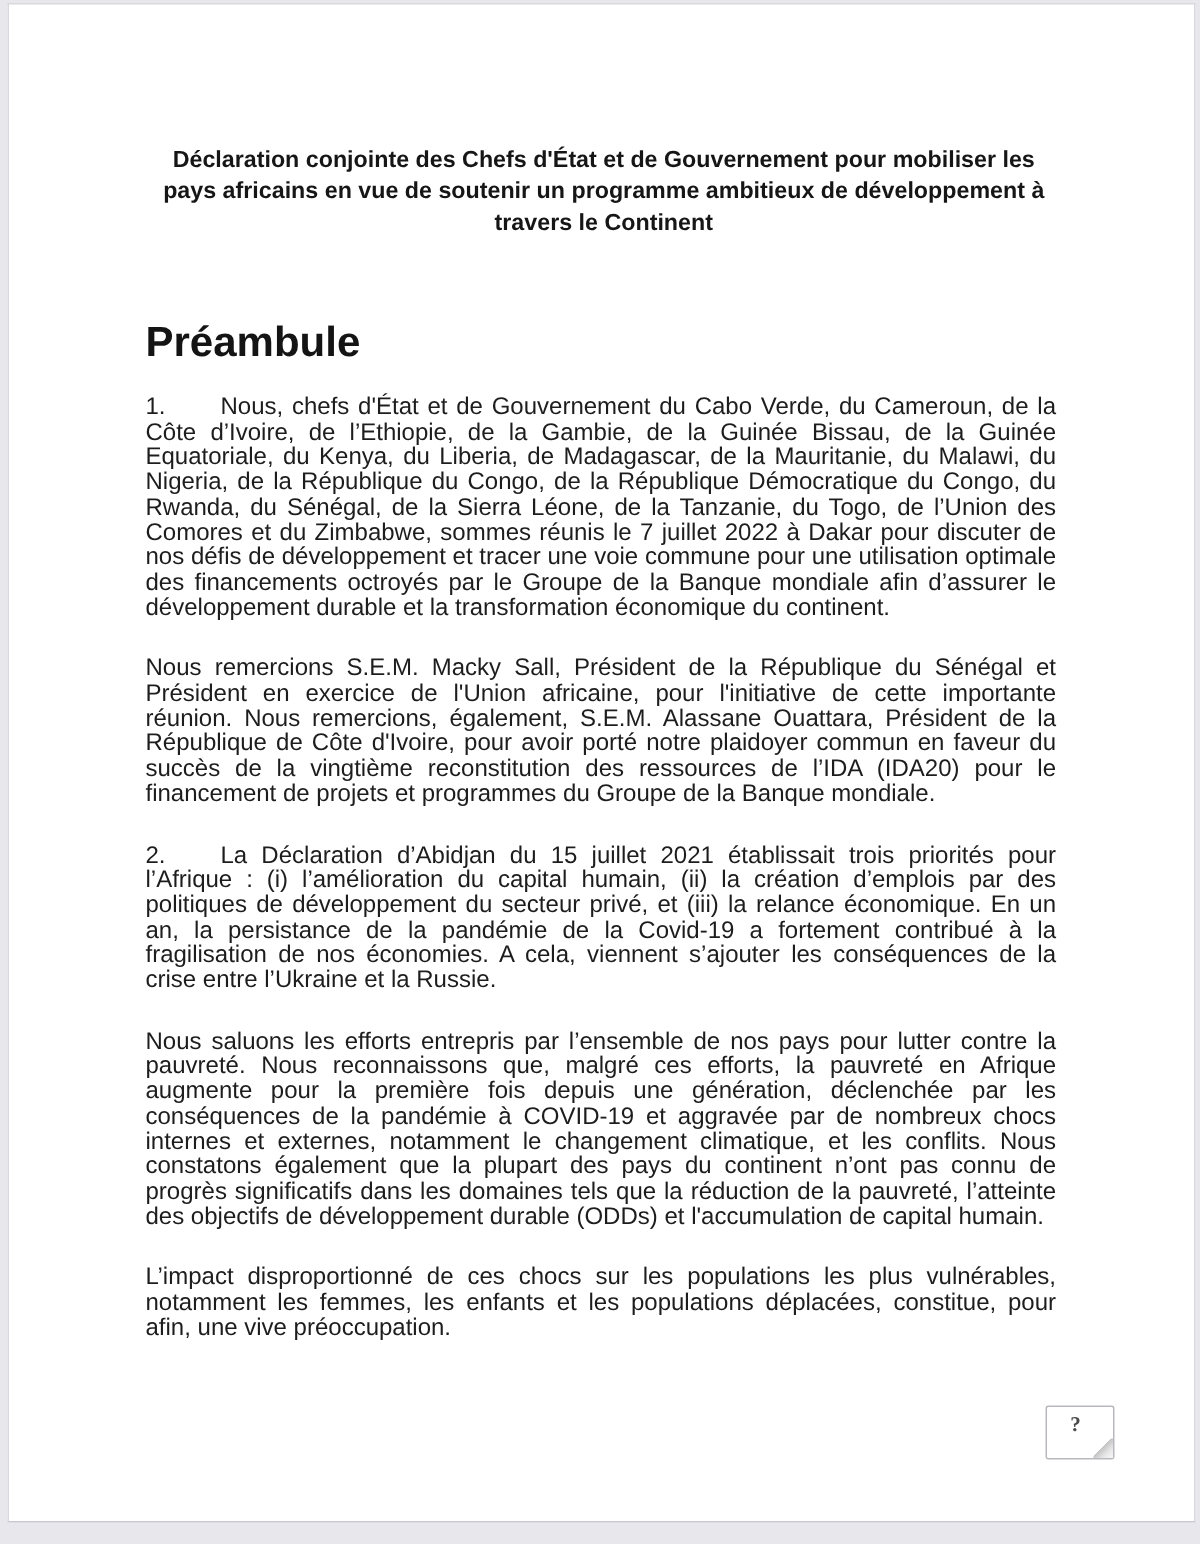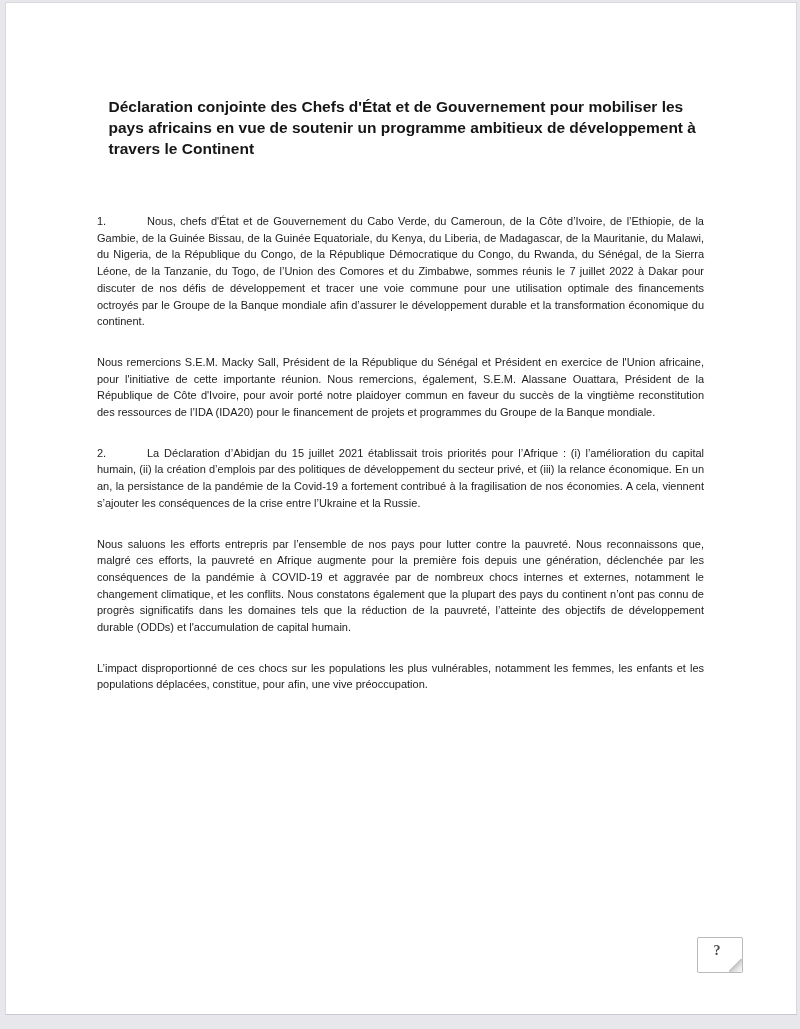--- a/index.html
+++ b/index.html
@@ -21,33 +21,34 @@
   .content {
     position: absolute;
     left: 0; top: 0; right: 0;
     padding: 93px 88px 0 91px;
     color: #1d1d1d;
   }
   .doc-title {
     font-weight: bold;
     font-size: 15.5px;
     line-height: 21px;
+    text-align: center;
     max-width: 588px;
     margin: 0 auto 54px auto;
     color: #161616;
   }
   .preamble {
     font-weight: bold;
     font-size: 28px;
     line-height: 30px;
     margin: 0 0 21px 0;
     color: #141414;
   }
   .para {
-    font-size: 11px;
+    font-size: 16px;
     line-height: 16.7px;
     text-align: justify;
     margin: 0 4px 24px 0;
   }
   .num {
     display: inline-block;
     width: 50px;
   }
   .bold { font-weight: bold; }
   .note {
@@ -78,20 +79,21 @@
   }
 </style>
 </head>
 <body>
 
 <div class="page">
   <div class="content">
 
     <div class="doc-title">Déclaration conjointe des Chefs d'État et de Gouvernement pour mobiliser les pays africains en vue de soutenir un programme ambitieux de développement à travers le Continent</div>
 
+    <h1 class="preamble">Préambule</h1>
 
     <p class="para"><span class="num">1.</span><span>Nous, chefs d'État et de Gouvernement du Cabo Verde, du Cameroun, de la Côte d’Ivoire, de l’Ethiopie, de la Gambie, de la Guinée Bissau, de la Guinée Equatoriale, du Kenya, du Liberia, de Madagascar,  de la Mauritanie, du Malawi, du Nigeria, de la République du Congo, de la République Démocratique du Congo, du Rwanda, du Sénégal, de la Sierra Léone, de la Tanzanie, du Togo, de l’Union des Comores et du Zimbabwe, sommes réunis le 7 juillet 2022 à Dakar pour discuter de nos défis de développement et tracer une voie commune pour une utilisation optimale des financements octroyés par le Groupe de la Banque mondiale afin d’assurer le développement durable et la transformation économique du continent.</span></p>
 
     <p class="para"><span>Nous remercions S.E.M. Macky Sall, Président de la République du Sénégal et Président en exercice de l'Union africaine, pour l'initiative de cette importante réunion. Nous remercions, également, S.E.M. Alassane Ouattara, Président de la République de Côte d'Ivoire, pour avoir porté notre plaidoyer commun en faveur du succès de la vingtième reconstitution des ressources de l’IDA (IDA20) pour le financement de projets et programmes du Groupe de la Banque mondiale.</span></p>
 
     <p class="para"><span class="num">2.</span><span>La Déclaration d’Abidjan du 15 juillet 2021 établissait trois priorités pour l’Afrique : (i) l’amélioration du capital humain, (ii) la création d’emplois par des politiques de développement du secteur privé, et (iii) la relance économique. En un an, la persistance de la pandémie de la Covid-19 a fortement contribué à la fragilisation de nos économies. A cela, viennent s’ajouter les conséquences de la crise entre l’Ukraine et la Russie.</span></p>
 
 
     <p class="para"><span>Nous saluons les efforts entrepris par l’ensemble de nos pays pour lutter contre la pauvreté. Nous reconnaissons que, malgré ces efforts, la pauvreté en Afrique augmente pour la première fois depuis une génération, déclenchée par les conséquences de la pandémie à COVID-19 et aggravée par de nombreux chocs internes et externes, notamment le changement climatique, et les conflits. Nous constatons également que la plupart des pays du continent n’ont pas connu de progrès significatifs dans les domaines tels que la réduction de la pauvreté, l’atteinte des objectifs de développement durable (ODDs) et l'accumulation de capital humain.</span></p>
 

